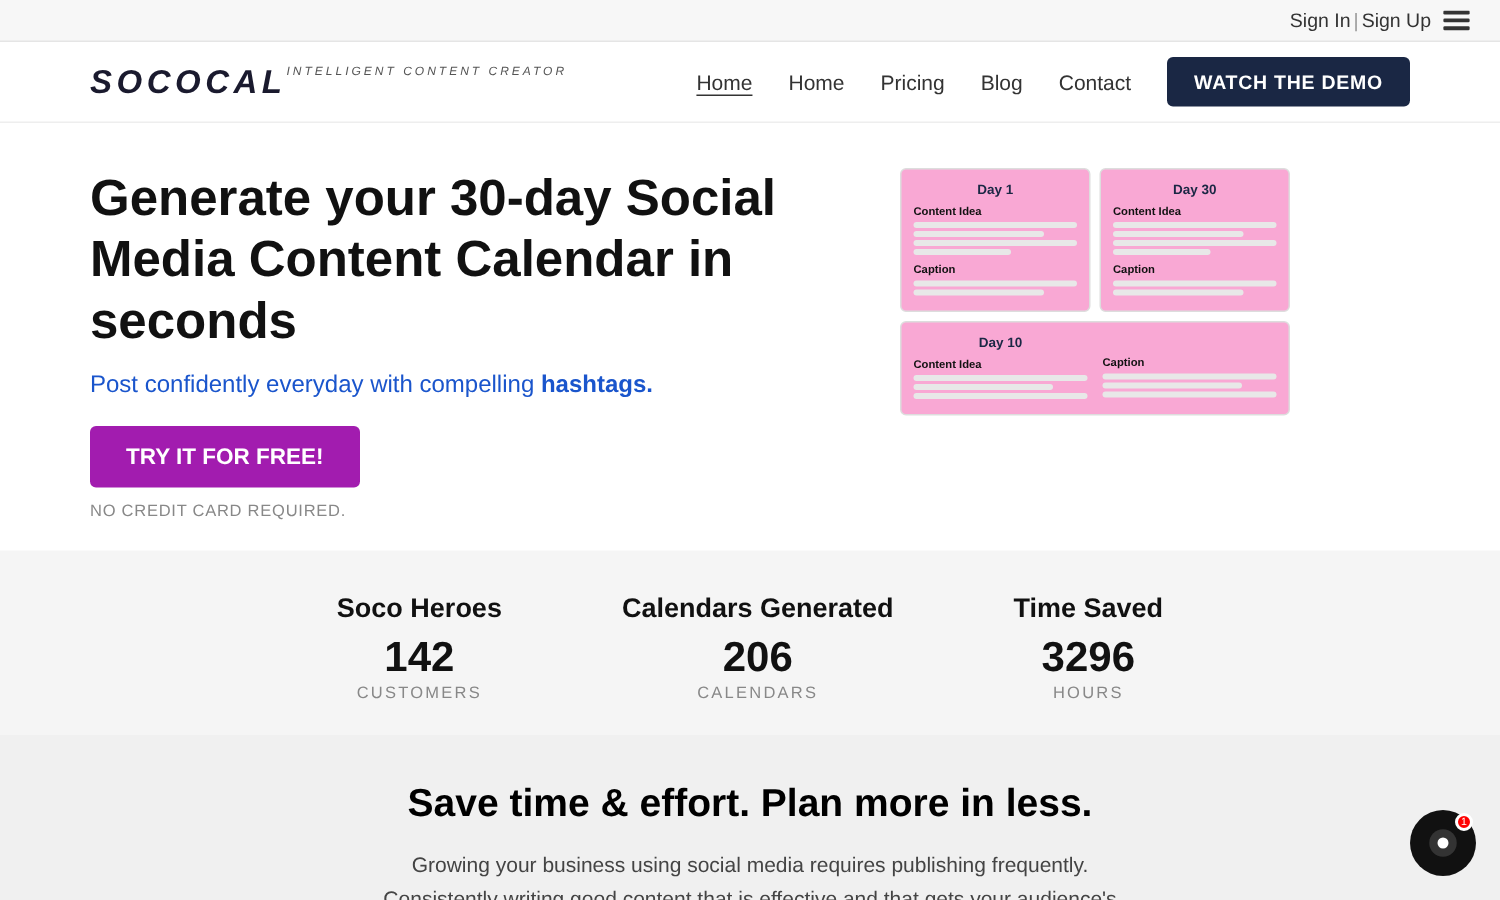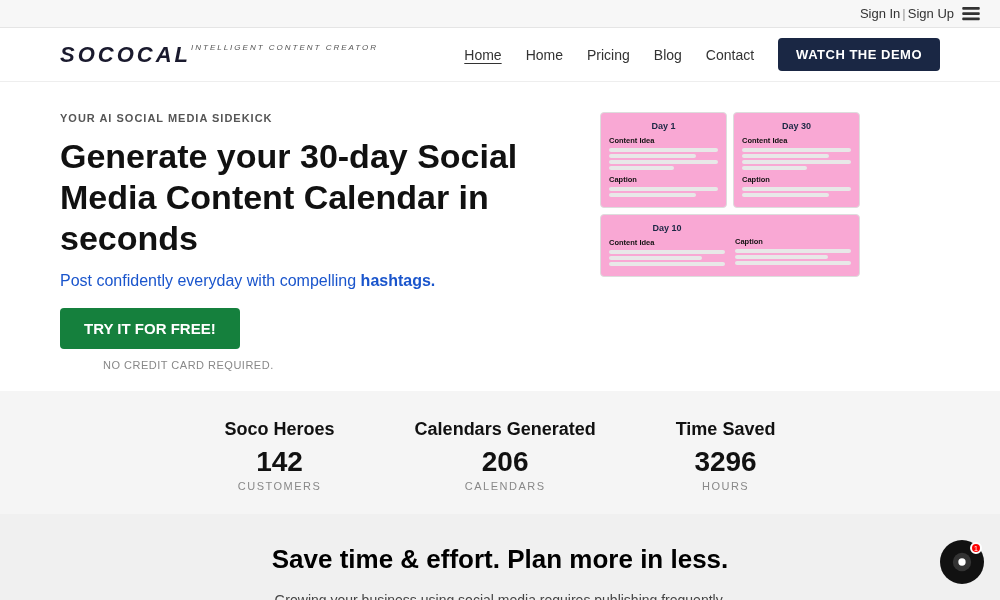--- a/index.html
+++ b/index.html
@@ -53,34 +53,34 @@
       padding: 30px 60px 20px 60px;
       gap: 40px;
       align-items: flex-start;
     }
     .hero-left { flex: 1; max-width: 500px; }
     .hero-tag { font-size: 11px; font-weight: 600; color: #555; text-transform: uppercase; letter-spacing: 1px; margin-bottom: 12px; }
     .hero-title { font-size: 34px; font-weight: 800; color: #111; line-height: 1.2; margin-bottom: 14px; }
     .hero-sub { font-size: 16px; font-weight: 600; color: #111; margin-bottom: 4px; }
     .hero-sub span { color: #1a55cc; font-weight: 400; }
     .btn-try {
-      background: #15803d;
+      background: #a21caf;
       color: #fff;
       border: none;
       padding: 12px 24px;
       border-radius: 4px;
       font-size: 15px;
       font-weight: 700;
       cursor: pointer;
       margin-top: 18px;
       margin-bottom: 10px;
       display: block;
       width: fit-content;
     }
-    .no-card { font-size: 11px; color: #888; margin-top: 4px; text-transform: uppercase; letter-spacing: 0.5px; margin-left: 43px; }
+    .no-card { font-size: 11px; color: #888; margin-top: 4px; text-transform: uppercase; letter-spacing: 0.5px; }
 
     
     .hero-right { flex: 0 0 260px; }
     .calendar-preview {
       display: grid;
       grid-template-columns: 1fr 1fr;
       grid-template-rows: auto auto;
       gap: 6px;
       position: relative;
     }
@@ -181,21 +181,20 @@
     <a href="#">Home</a>
     <a href="#">Pricing</a>
     <a href="#">Blog</a>
     <a href="#">Contact</a>
     <button class="btn-demo">WATCH THE DEMO</button>
   </div>
 </nav>
 
 <div class="hero">
   <div class="hero-left">
-    <div class="hero-tag">YOUR AI SOCIAL MEDIA SIDEKICK</div>
     <div class="hero-title">Generate your 30-day Social Media Content Calendar in seconds</div>
     <div class="hero-sub">
       <span>Post confidently everyday with compelling</span>
       <a href="#" style="color:#1a55cc;font-weight:700;text-decoration:none;">hashtags.</a>
     </div>
     <button class="btn-try">TRY IT FOR FREE!</button>
     <div class="no-card">NO CREDIT CARD REQUIRED.</div>
   </div>
   <div class="hero-right">
     <div class="calendar-preview">

